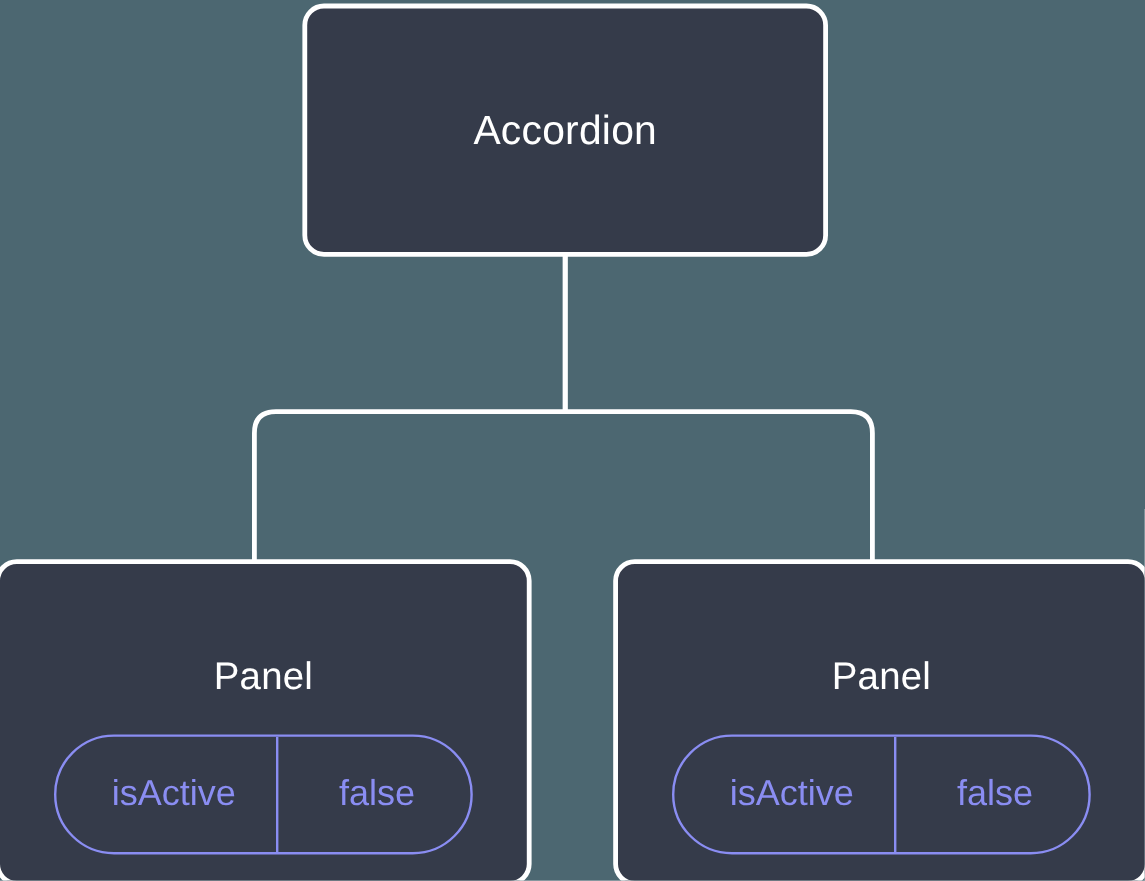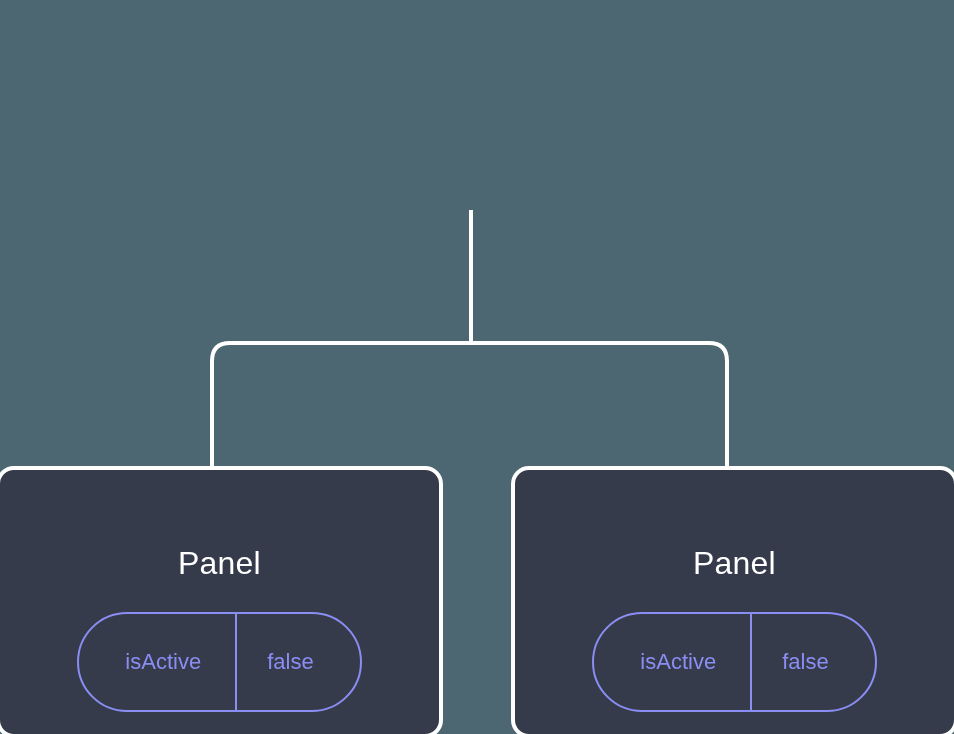--- a/index.html
+++ b/index.html
@@ -87,43 +87,46 @@
     border: 2px solid #8a8df2;
     border-radius: 50px;
     color: #8a8df2;
     overflow: hidden;
   }
   .prop-key,
   .prop-value {
     display: flex;
     align-items: center;
     justify-content: center;
-    font-size: 22px;
+    font-size: 30px;
     line-height: 34px;
     color: #8a8df2;
     white-space: nowrap;
   }
   .prop-key {
     padding: 0 34px 0 46px;
   }
   .prop-value {
-    padding: 0 46px 0 30px;
+    padding: 0 46px 0 50px;
     border-left: 2px solid #8a8df2;
   }
 </style>
 </head>
 <body>
 
 <div id="stage">
 
   <svg class="edges" viewBox="0 0 954 734" width="954" height="734" fill="none" xmlns="http://www.w3.org/2000/svg" aria-hidden="true">
     <path d="M471 212 L471 343 L230 343 Q212 343 212 361 L212 468" stroke="#ffffff" stroke-width="4" fill="none" stroke-linecap="square" stroke-linejoin="round"></path>
     <path d="M471 212 L471 343 L709 343 Q727 343 727 361 L727 468" stroke="#ffffff" stroke-width="4" fill="none" stroke-linecap="square" stroke-linejoin="round"></path>
   </svg>
 
+  <div class="node node-root">
+    <div class="node-title">Accordion</div>
+  </div>
 
   <div class="node node-child node-child-left">
     <div class="node-title">Panel</div>
     <div class="prop-pill">
       <div class="prop-key">isActive</div>
       <div class="prop-value">false</div>
     </div>
   </div>
 
   <div class="node node-child node-child-right">

